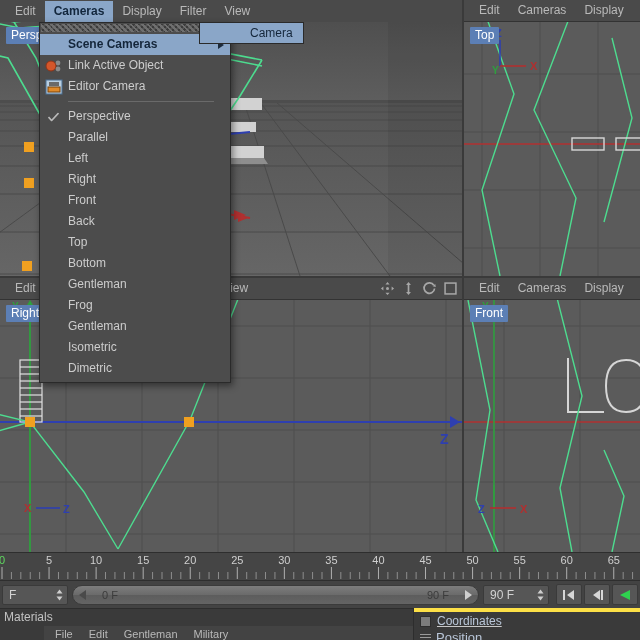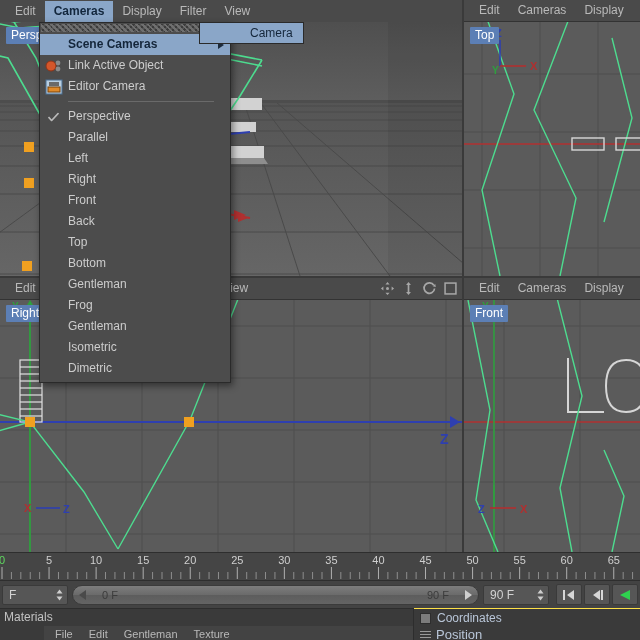--- a/index.html
+++ b/index.html
@@ -162,21 +162,22 @@
   .panel-menu {
     display: flex; align-items: center;
     padding-left: 3px; height: 15px;
     background: #434343;
     margin-left: 44px;
   }
   .panel-menu .vp-menu-item { padding: 0 8px; line-height: 14px; font-size: 11px; }
   .coord-panel {
     flex: 1 1 auto; height: 20px;
     background: #3a3a3a;
-    border-top: 1px solid #fde047;
+    border-top: 4px solid #fde047;
+    text-decoration: underline;
   }
   .coord-head {
     display: flex; align-items: center; gap: 6px;
     height: 18px; padding-left: 6px;
   }
   .coord-box {
     width: 11px; height: 11px;
     background: #7c7c7c;
     border: 1px solid #2e2e2e;
   }
@@ -733,21 +734,21 @@
     </div>
   </div>
 
   <div class="bottom">
     <div class="mat-panel">
       <div class="panel-title">Materials</div>
       <div class="panel-menu">
         <span class="vp-menu-item">File</span>
         <span class="vp-menu-item">Edit</span>
         <span class="vp-menu-item">Gentleman</span>
-        <span class="vp-menu-item">Texture</span>
+        <span class="vp-menu-item">Military</span>
       </div>
     </div>
     <div class="coord-panel">
       <div class="coord-head">
         <span class="coord-box"></span>
         <span class="coord-title">Coordinates</span>
       </div>
       <div class="coord-row">
         <svg class="grip" viewBox="0 0 11 10">
           <g fill="#9a9a9a">

